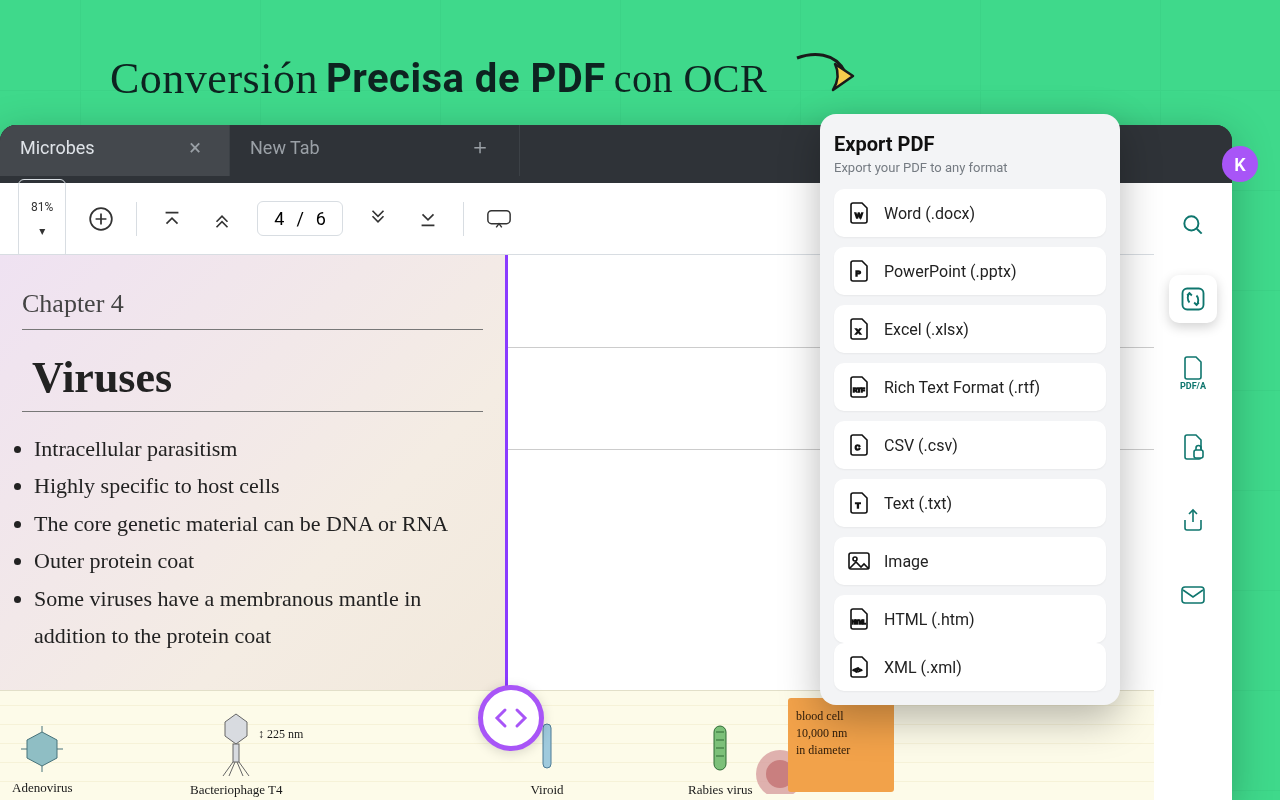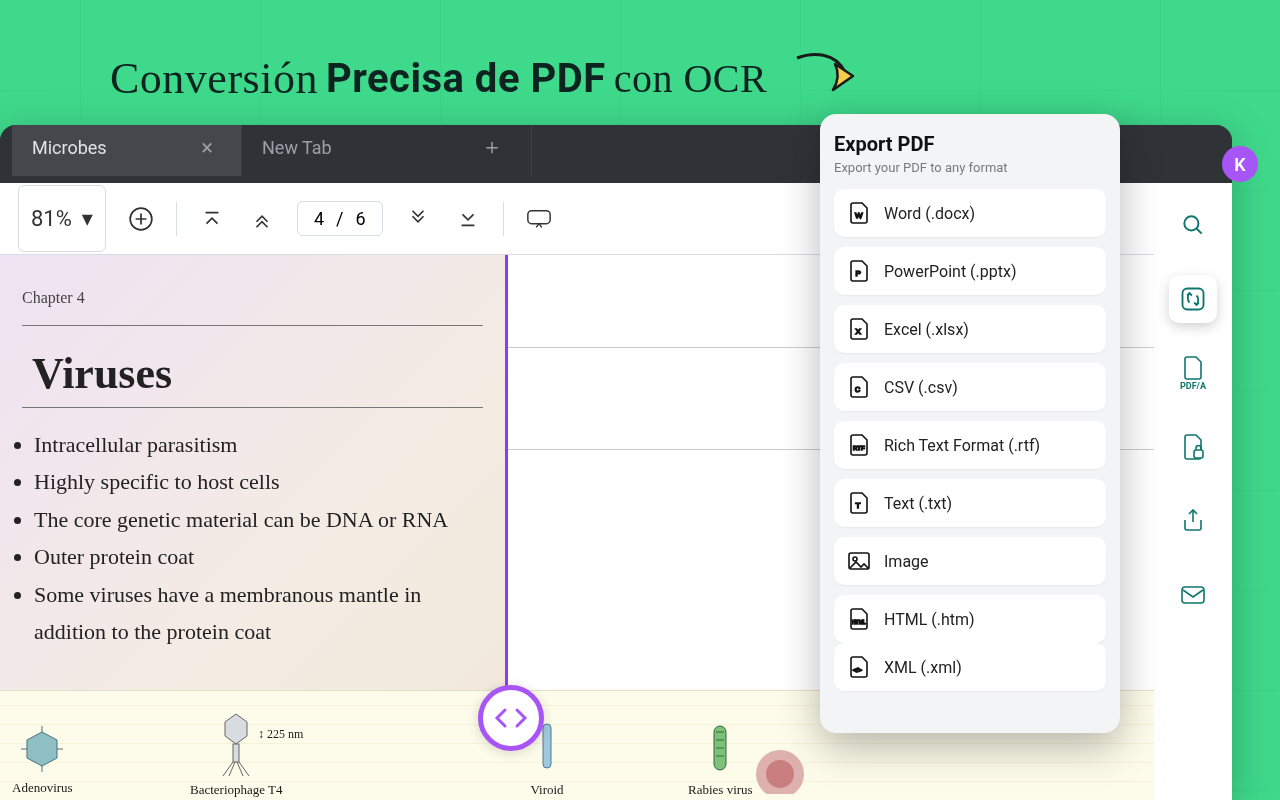--- a/index.html
+++ b/index.html
@@ -34,21 +34,21 @@
   
   .app {
     position:absolute; left:0; top:125px; right:48px; bottom:0;
     background:#2f3338;
     border-radius:16px 16px 0 0;
     overflow:hidden;
     box-shadow:0 10px 40px rgba(0,0,0,.25);
   }
   .tabbar {
     height:44px; background:#2f3338; display:flex; align-items:center;
-    padding-left:12px;
+    padding-left:0px;
   }
   .tab {
     height:58px; display:flex; align-items:center; gap:30px;
     padding:0 28px 0 20px; color:#9aa0a6; font-size:18px;
     border-right:1px solid #3c4146; min-width:230px;
   }
   .tab.active { background:#44484d; color:#dfe3e8;}
   .tab .close{color:#9aa0a6; font-size:22px; margin-left:auto;}
   .tab .plus{margin-left:auto;font-size:22px;}
   .avatar {
@@ -58,32 +58,32 @@
     font-weight:600; font-size:18px;
   }
 
   .toolbar {
     position:absolute; left:0; top:58px; right:0;
     height:72px; background:#fff; border-bottom:1px solid #d8dde2;
     display:flex; align-items:center; padding:0 18px; gap:20px;
   }
   .zoom {
     display:flex;align-items:center;gap:10px;
-    border:1px solid #d8dde2;border-radius:6px;padding:20px 12px;font-size:22px;color:#333;
+    border:1px solid #d8dde2;border-radius:6px;padding:20px 12px;font-size:12px;color:#333;flex-direction:column;
   }
   .tb-icon{width:30px;height:30px;display:flex;align-items:center;justify-content:center;color:#333;}
   .vsep{width:1px;height:34px;background:#d8dde2;}
   .page-ind{border:1px solid #d8dde2;border-radius:6px;padding:6px 16px;font-size:18px;display:flex;gap:12px;}
   .page-left{
     position:absolute; left:0; top:0; bottom:0; width:508px;
     background:linear-gradient(135deg,#efe2f2 0%, #f4ece3 60%, #f1e8d9 100%);
     border-right:3px solid #8a3bff;
     padding:18px 22px; color:#222; font-family:Georgia,serif;
   }
-  .chap{font-size:16px;color:#444;margin:16px 0 18px;}
+  .chap{font-size:26px;color:#444;margin:16px 0 10px;}
   .h2{font-size:44px;font-weight:700;margin:22px 10px 8px;}
   .rule{height:1px;background:#777;margin:4px 0 18px;}
   ul.points{list-style:disc;margin-left:12px;font-size:22px;line-height:1.7;}
   .page-right{position:absolute;left:508px;right:0;top:0;bottom:0;background:#fff;}
   .slider-knob{
     position:absolute;left:478px;top:430px;width:66px;height:66px;border-radius:50%;
     background:#fff;border:5px solid #a855f7;display:flex;align-items:center;justify-content:center;
     box-shadow:0 2px 12px rgba(0,0,0,.15);
   }
   .slider-knob svg{color:#a855f7;}
@@ -95,21 +95,21 @@
     border-top:1px solid #e2dfc9;
     color:#1a1a1a;font-family:"Comic Sans MS",cursive;font-size:13px;
   }
   .tag{position:absolute;text-align:center;}
   .post{position:absolute;right:260px;bottom:8px;width:106px;height:94px;background:#f2a24a;border-radius:3px;
         padding:10px 8px;font-family:"Comic Sans MS",cursive;font-size:12px;color:#2b1a0a;line-height:1.4;}
 
   
   .popover{
     position:absolute; left:820px; top:114px; width:300px;
-    background:#f3f4f6; border-radius:16px; padding:18px 14px 32px;
+    background:#f3f4f6; border-radius:16px; padding:18px 14px 4px;
     box-shadow:0 14px 40px rgba(0,0,0,.28);
   }
   .popover h3{font-size:20px;color:#111;}
   .popover .sub{font-size:13px;color:#757b82;margin:4px 0 14px;}
   .opt{
     background:#fff;border-radius:10px;padding:13px 14px;margin-bottom:10px;
     display:flex;align-items:center;gap:14px;font-size:16px;color:#222;
     box-shadow:0 1px 2px rgba(0,0,0,.05);
   }
   .opt .ico{width:22px;height:22px;display:flex;align-items:center;justify-content:center;}
@@ -313,20 +313,25 @@
               <line x1="11" y1="28" x2="19" y2="28"></line>
               <line x1="11" y1="36" x2="19" y2="36"></line>
             </g>
           </svg>
         <div>Rabies virus</div>
       </div>
       <svg style="position:absolute;left:750px;bottom:6px;" width="60" height="60">
           <circle cx="30" cy="40" r="24" fill="#d9a3a3" opacity=".85"></circle>
           <circle cx="30" cy="40" r="14" fill="#c97f7f"></circle>
         </svg>
+      <div class="post">
+        <div>blood cell</div>
+        <div>10,000 nm</div>
+        <div>in diameter</div>
+      </div>
     </div>
 
     <div class="slider-knob">
       <svg width="40" height="28" viewBox="0 0 40 28" fill="none" stroke="currentColor" stroke-width="3" stroke-linecap="round">
           <path d="M14 6l-8 8 8 8"></path>
           <path d="M26 6l8 8-8 8"></path>
         </svg>
     </div>
   </div>
 </div>
@@ -358,33 +363,33 @@
           <path d="M4 1h9l5 5v13a2 2 0 0 1-2 2H4a2 2 0 0 1-2-2V3a2 2 0 0 1 2-2z"></path>
           <text x="6.5" y="16" font-size="8" font-family="sans-serif" fill="#111">X</text>
         </svg>
       </span>
       <span>Excel (.xlsx)</span>
     </div>
   <div class="opt">
       <span class="ico">
         <svg width="20" height="22" viewBox="0 0 20 22" fill="none" stroke="#111" stroke-width="1.6">
           <path d="M4 1h9l5 5v13a2 2 0 0 1-2 2H4a2 2 0 0 1-2-2V3a2 2 0 0 1 2-2z"></path>
+          <text x="4" y="16" font-size="6" font-family="sans-serif" fill="#111">RTF</text>
+        </svg>
+      </span>
+      <span>Rich Text Format (.rtf)</span>
+    </div>
+  <div class="opt">
+      <span class="ico">
+        <svg width="20" height="22" viewBox="0 0 20 22" fill="none" stroke="#111" stroke-width="1.6">
+          <path d="M4 1h9l5 5v13a2 2 0 0 1-2 2H4a2 2 0 0 1-2-2V3a2 2 0 0 1 2-2z"></path>
           <text x="6" y="16" font-size="7" font-family="sans-serif" fill="#111">C</text>
         </svg>
       </span>
       <span>CSV (.csv)</span>
-    </div>
-  <div class="opt">
-      <span class="ico">
-        <svg width="20" height="22" viewBox="0 0 20 22" fill="none" stroke="#111" stroke-width="1.6">
-          <path d="M4 1h9l5 5v13a2 2 0 0 1-2 2H4a2 2 0 0 1-2-2V3a2 2 0 0 1 2-2z"></path>
-          <text x="4" y="16" font-size="6" font-family="sans-serif" fill="#111">RTF</text>
-        </svg>
-      </span>
-      <span>Rich Text Format (.rtf)</span>
     </div>
   <div class="opt">
       <span class="ico">
         <svg width="20" height="22" viewBox="0 0 20 22" fill="none" stroke="#111" stroke-width="1.6">
           <path d="M4 1h9l5 5v13a2 2 0 0 1-2 2H4a2 2 0 0 1-2-2V3a2 2 0 0 1 2-2z"></path>
           <text x="6.5" y="16" font-size="8" font-family="sans-serif" fill="#111">T</text>
         </svg>
       </span>
       <span>Text (.txt)</span>
     </div>

